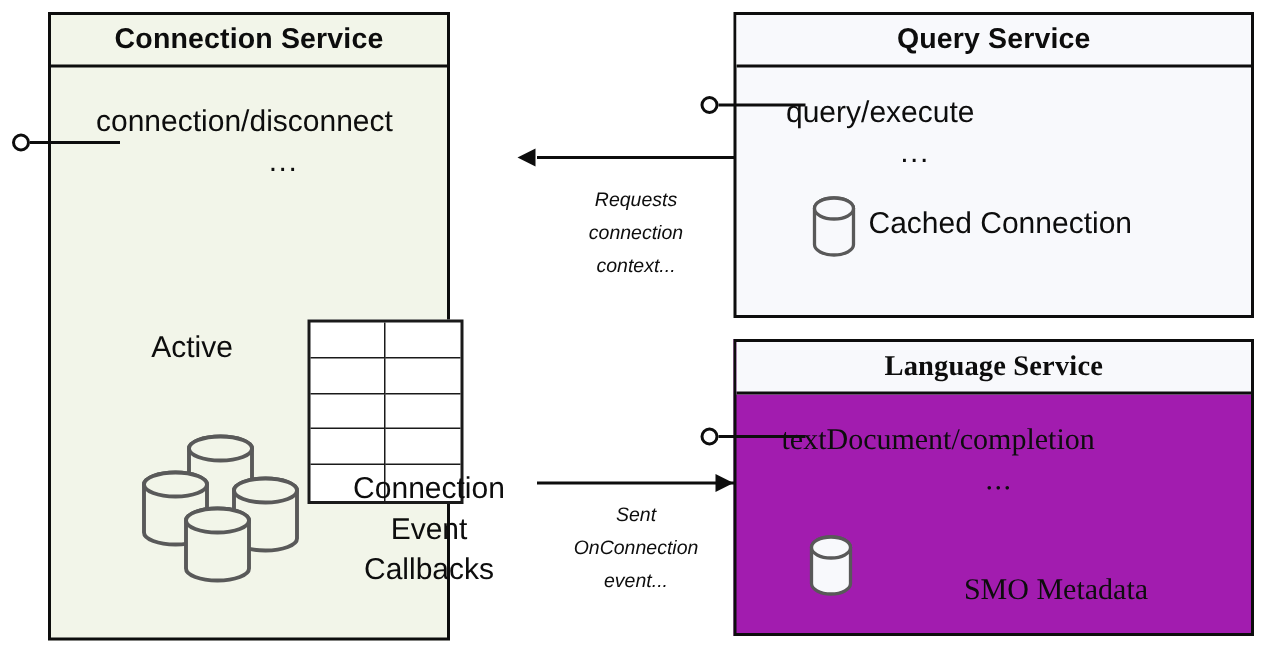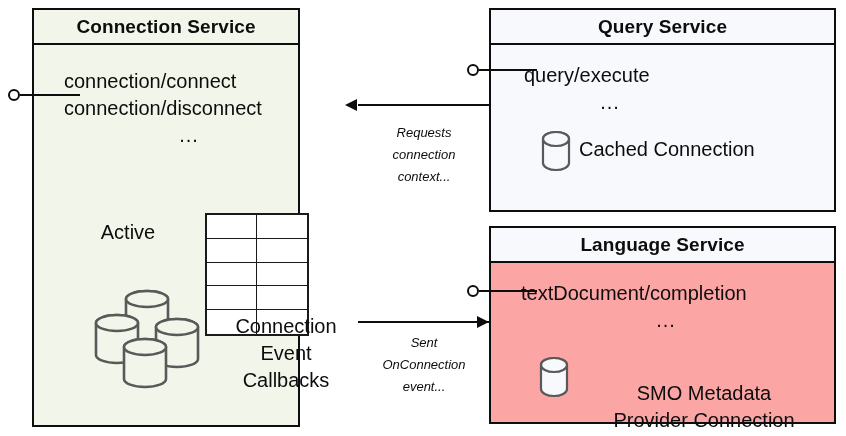--- a/index.html
+++ b/index.html
@@ -69,21 +69,22 @@
     height: 204px;
     background: #f8f9fc;
   }
   #query-service .comp-header { background: #f8f9fc; }
 
   #language-service {
     left: 489px;
     top: 226px;
     width: 347px;
     height: 198px;
-    background: #fca5a5;
+    background: #a21caf;
+    font-family: Liberation Serif, serif;
   }
   #language-service .comp-header { background: #f8f9fc; }
 
   
   .op-list {
     position: absolute;
     color: #0d0d0d;
     font-size: 20px;
     line-height: 27px;
   }
@@ -263,21 +264,20 @@
 
   <div class="component" id="connection-service">
 
     <div class="comp-header">
       <span class="comp-title">Connection Service</span>
     </div>
 
     <div class="comp-body">
 
       <div class="op-list" id="cs-ops">
-        <div class="op-line">connection/connect</div>
         <div class="op-line">connection/disconnect</div>
         <div class="op-ellipsis">...</div>
       </div>
 
       <div class="inner-label" id="active-connections-label">
         <div>Active</div>
       </div>
 
       <div class="cyl" id="db-cluster">
         <svg class="cyl-body" viewBox="0 0 120 108" xmlns="http://www.w3.org/2000/svg">
@@ -364,21 +364,20 @@
         <svg class="cyl-body" viewBox="0 0 30 42" xmlns="http://www.w3.org/2000/svg">
           <g fill="none" stroke="#595959" stroke-width="2.2">
             <path d="M2 9 a13 7 0 0 1 26 0 v24 a13 7 0 0 1 -26 0 z" fill="#f8f9fc"></path>
             <ellipse cx="15" cy="9" rx="13" ry="7" fill="#f8f9fc"></ellipse>
           </g>
         </svg>
       </div>
 
       <div class="inner-label" id="smo-label">
         <div>SMO Metadata</div>
-        <div>Provider Connection</div>
       </div>
 
     </div>
   </div>
 
   <div class="lollipop" id="lollipop-connection">
     <span class="ball"></span>
     <span class="stem"></span>
   </div>
 

